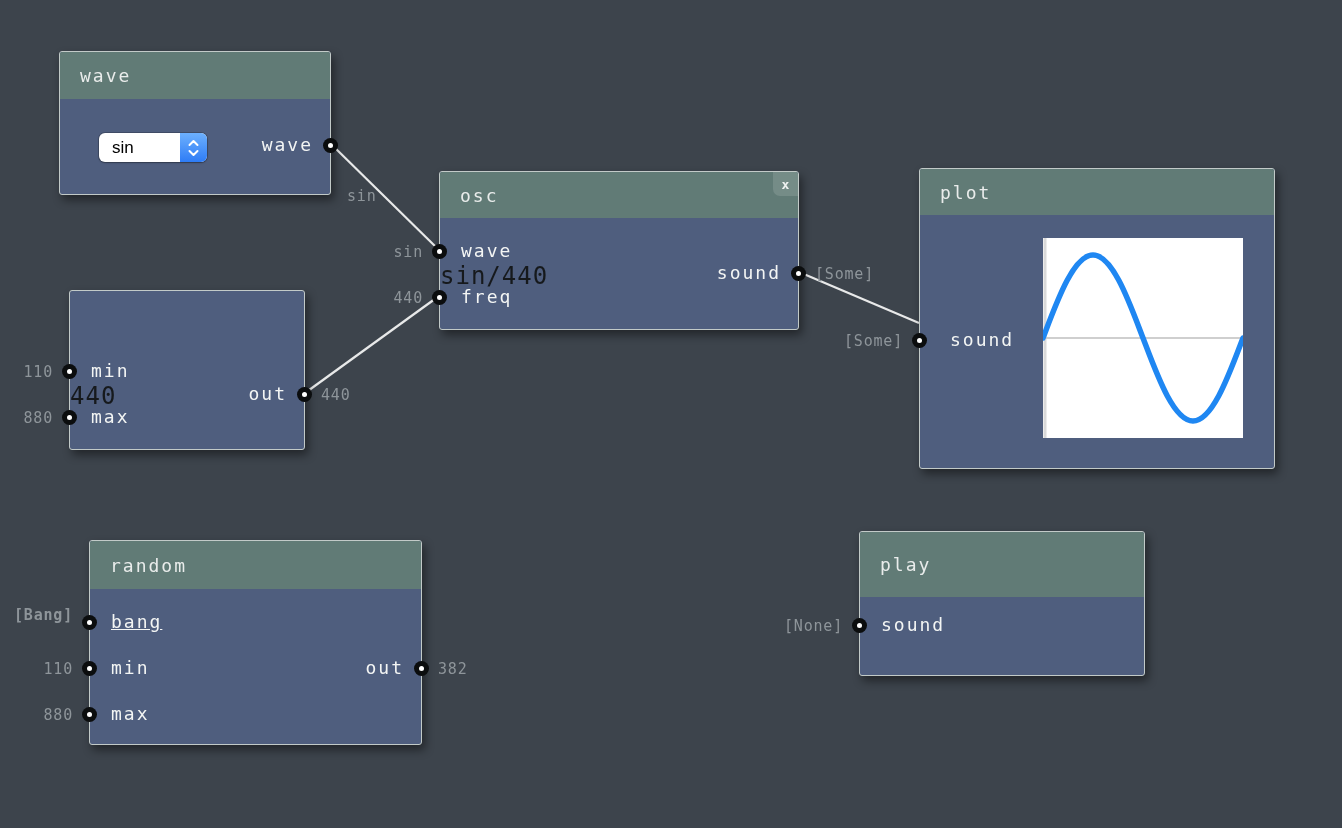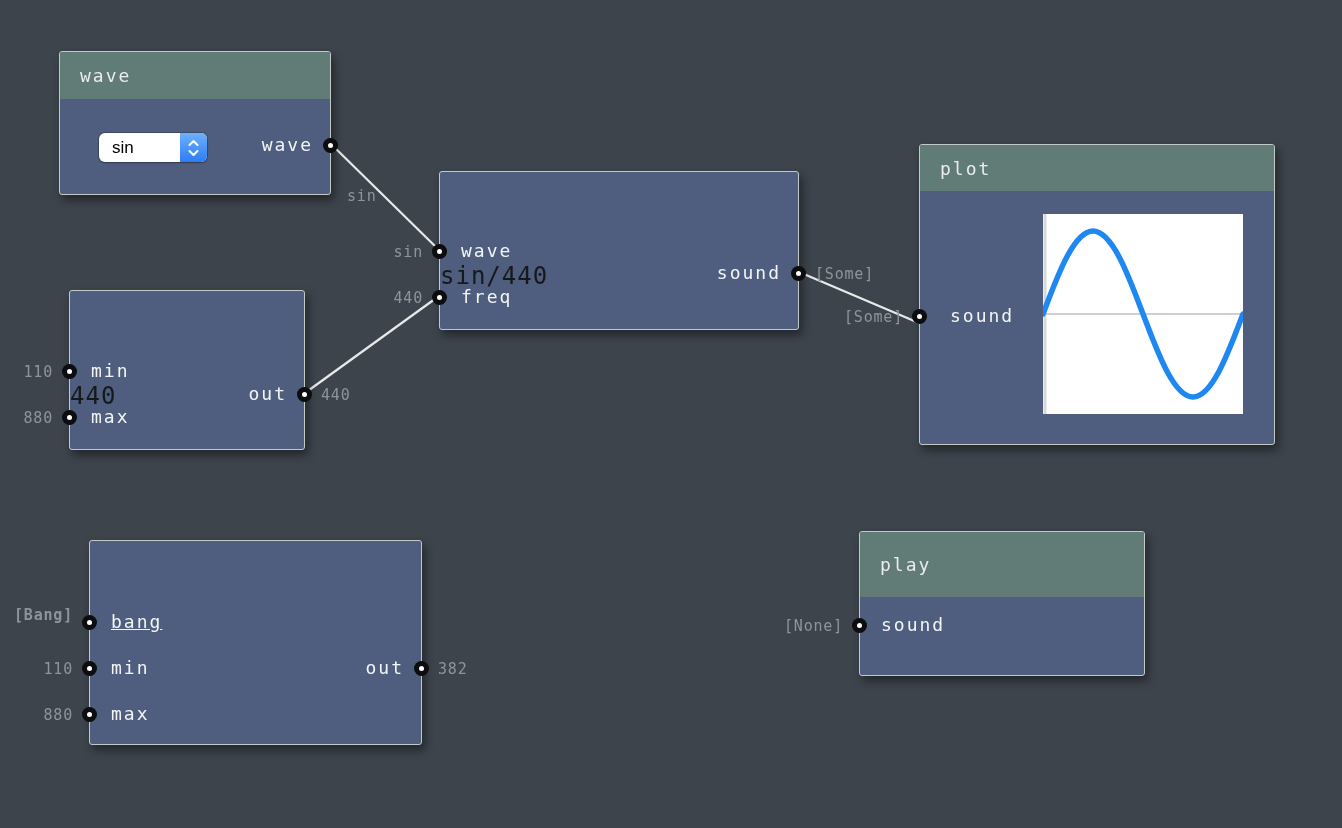--- a/index.html
+++ b/index.html
@@ -114,20 +114,24 @@
           <polyline points="1.5,12 5.5,16 9.5,12" fill="none" stroke="#ffffff" stroke-width="2" stroke-linecap="round" stroke-linejoin="round"></polyline>
         </svg>
       </span>
     </div>
     <span class="plabel out" style="top:82px;">wave</span>
     <span class="port out" style="top:86px;"></span>
     <span class="extlabel out" style="top:135px;">sin</span>
   </div>
 
   <div class="node" style="left:439px; top:171px; width:360px; height:159px;">
+    <div class="node-header" style="height:46px;">
+      <span class="node-title">osc</span>
+      <span class="close-btn">x</span>
+    </div>
     <span class="port in" style="top:72px;"></span>
     <span class="plabel in" style="top:68px;">wave</span>
     <span class="extlabel in" style="top:71px;">sin</span>
 
     <span class="port in" style="top:118px;"></span>
     <span class="plabel in" style="top:114px;">freq</span>
     <span class="extlabel in" style="top:117px;">440</span>
 
     <span class="display" style="left:0; width:320px; top:90px;">sin/440</span>
 
@@ -145,38 +149,41 @@
     <span class="plabel in" style="top:115px;">max</span>
     <span class="extlabel in" style="top:118px;">880</span>
 
     <span class="display" style="left:0; width:236px; top:91px;">440</span>
 
     <span class="plabel out" style="top:92px;">out</span>
     <span class="port out" style="top:96px;"></span>
     <span class="extlabel out" style="top:95px;">440</span>
   </div>
 
-  <div class="node" style="left:919px; top:144px; width:356px; height:301px;">
+  <div class="node" style="left:919px; top:168px; width:356px; height:301px;">
     <div class="node-header" style="height:46px;">
       <span class="node-title">plot</span>
     </div>
     <span class="port in" style="top:164px;"></span>
     <span class="plabel in" style="left:30px; top:160px;">sound</span>
     <span class="extlabel in" style="top:163px;">[Some]</span>
 
     <div class="plot-canvas">
       <svg width="200" height="200" viewBox="0 0 200 200">
         <line x1="2" y1="0" x2="2" y2="200" stroke="#d9d9d9" stroke-width="3"></line>
         <line x1="0" y1="100" x2="200" y2="100" stroke="#cfcfcf" stroke-width="2"></line>
         <path d="M0,100 C13,66 30,17 50,17 C70,17 87,66 100,100 C113,134 130,183 150,183 C170,183 187,134 200,100" fill="none" stroke="#1f87f2" stroke-width="5.5" stroke-linecap="round"></path>
       </svg>
     </div>
   </div>
 
   <div class="node" style="left:89px; top:540px; width:333px; height:205px;">
+    <div class="node-header" style="height:48px;">
+      <span class="node-title">random</span>
+    </div>
     <span class="port in" style="top:74px;"></span>
     <span class="plabel in" style="top:70px;text-decoration:underline;">bang</span>
     <span class="extlabel in" style="top:65px;font-weight:bold;">[Bang]</span>
 
     <span class="port in" style="top:120px;"></span>
     <span class="plabel in" style="top:116px;">min</span>
     <span class="extlabel in" style="top:119px;">110</span>
 
     <span class="port in" style="top:166px;"></span>
     <span class="plabel in" style="top:162px;">max</span>

